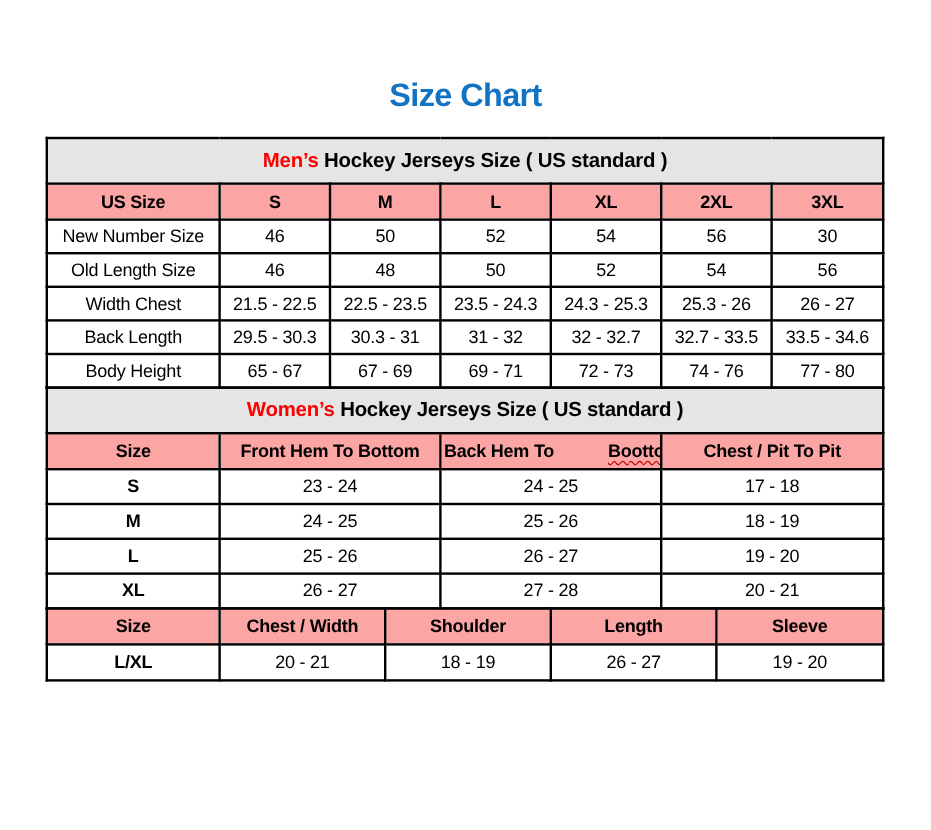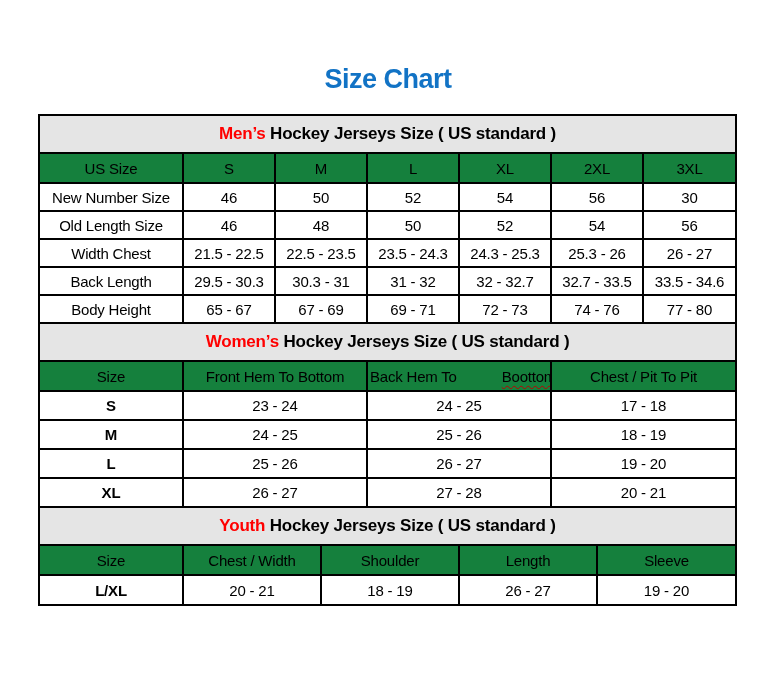--- a/index.html
+++ b/index.html
@@ -45,24 +45,24 @@
   }
   tr.band-row td {
     background: #e5e5e5;
     font-weight: bold;
     font-size: 17px;
     height: 36px;
   }
   .band-highlight { color: #FF0000; }
   .band-rest { color: #000000; }
   tr.header-row th {
-    font-weight: normal;
+    font-weight: bold;
     font-size: 15px;
     height: 28px;
-    background: #15803d;
+    background: #fca5a5;
   }
   tr.data-row td {
     font-size: 15px;
     height: 26px;
     background: #ffffff;
   }
   tr.data-row td.row-label-bold { font-weight: bold; }
   tr.data-row td.row-label-plain { font-weight: normal; }
   .wy tr.data-row td { height: 27px; }
   .yt tr.data-row td { height: 28px; }
@@ -199,23 +199,20 @@
 
   <table class="chart chart-next yt">
     <colgroup>
       <col style="width:144px">
         <col style="width:138px">
         <col style="width:138px">
         <col style="width:138px">
         <col style="width:139px">
     </colgroup>
     <tbody>
-      <tr class="band-row">
-        <td colspan="5"><span class="band-highlight">Youth</span><span class="band-rest"> Hockey Jerseys Size ( US standard )</span></td>
-      </tr>
       <tr class="header-row">
         <th>Size</th>
         <th>Chest / Width</th>
         <th>Shoulder</th>
         <th>Length</th>
         <th>Sleeve</th>
       </tr>
       <tr class="data-row">
         <td class="row-label-bold">L/XL</td>
         <td>20 - 21</td>

